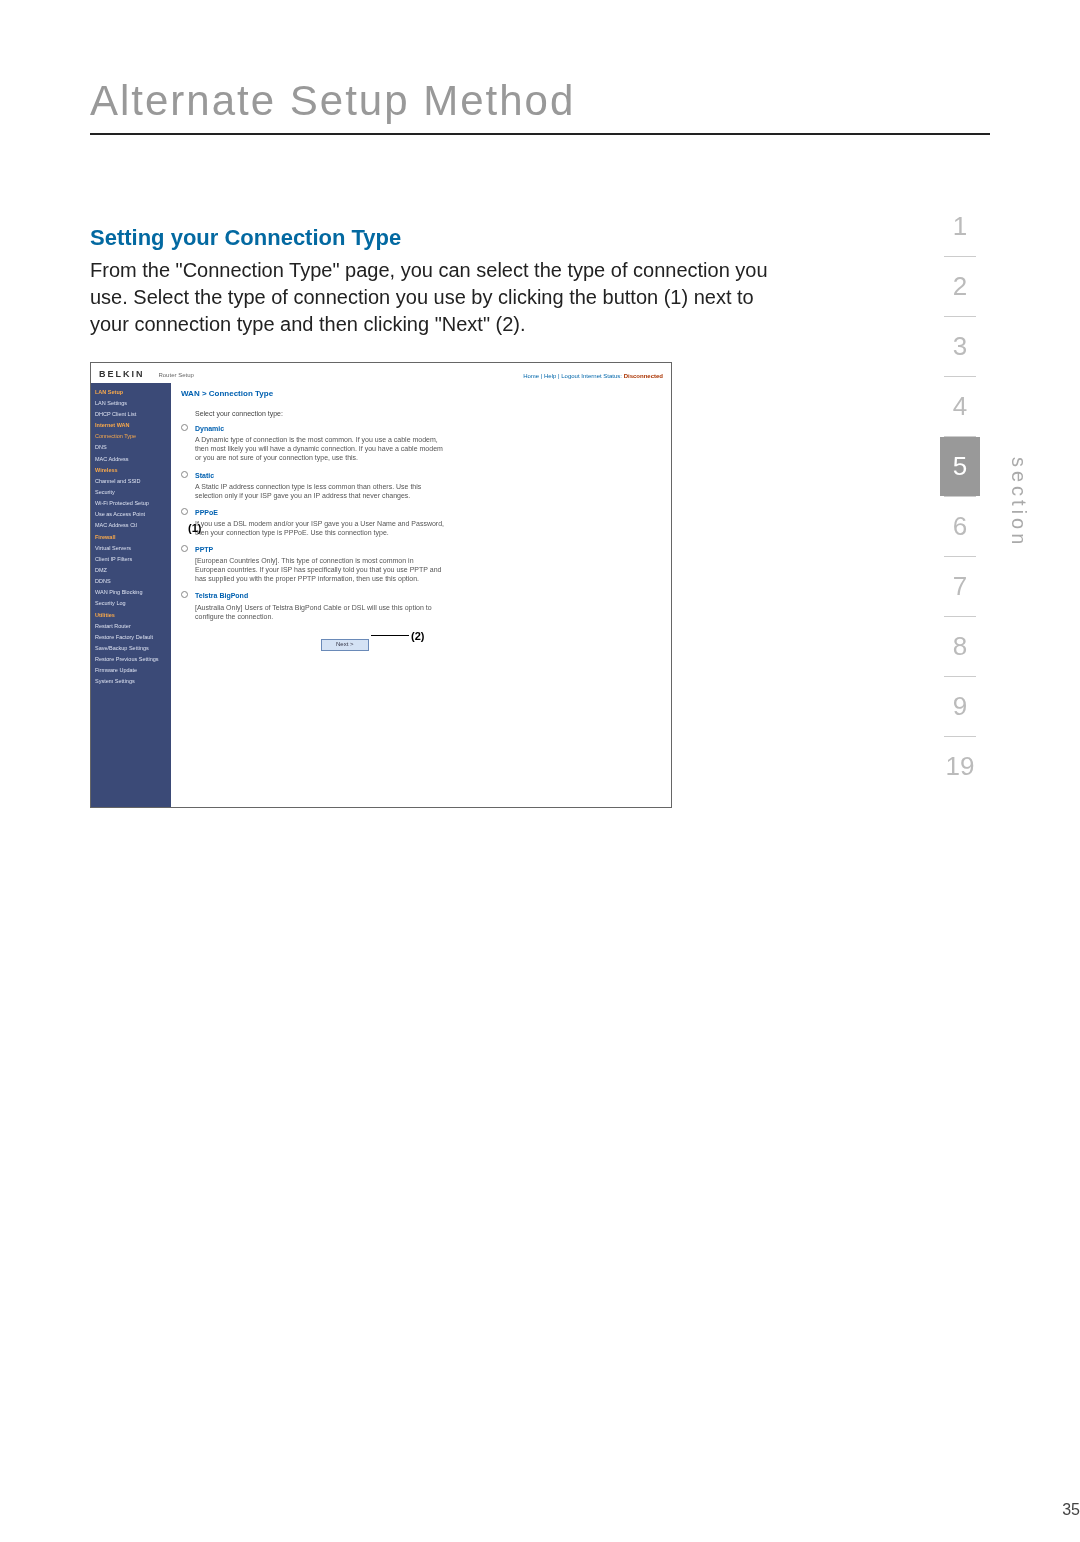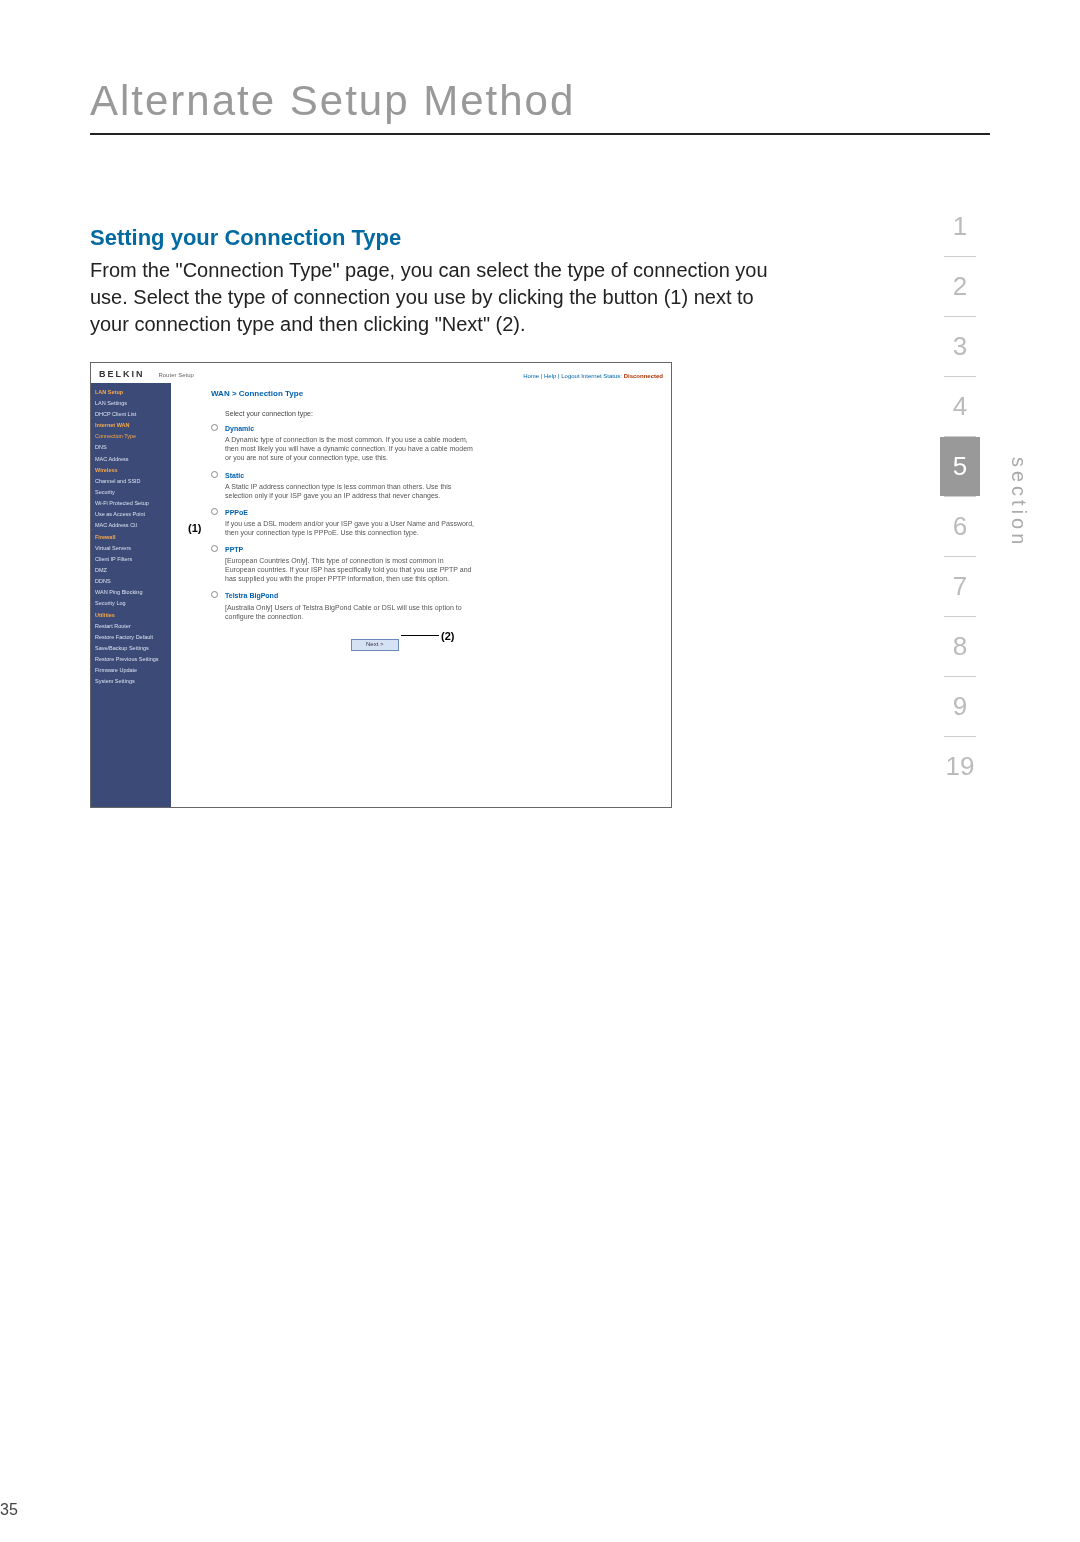--- a/index.html
+++ b/index.html
@@ -76,21 +76,20 @@
   .ss-header-right {
     font-size: 6px;
     color: #0066aa;
   }
   .ss-status {
     color: #aa3300;
     font-weight: bold;
   }
   .ss-body {
     display: flex;
-    gap: 30px;
   }
   .ss-sidebar {
     width: 80px;
     background: #3b4a77;
     color: #fff;
     font-size: 5.5px;
     padding: 4px 4px 120px 4px;
     box-sizing: border-box;
   }
   .ss-sidebar div {
@@ -187,21 +186,21 @@
   .section-nav .sep {
     height: 1px;
     background: #ccc;
     margin: 0 4px;
   }
   .page-num {
     position: absolute;
     bottom: 40px;
     left: 0;
     width: 100%;
-    text-align: left;
+    text-align: right;
     font-size: 16px;
     color: #444;
   }
 </style>
 </head>
 <body>
 
 <div class="page">
   <div class="title">Alternate Setup Method</div>
   <hr class="title-rule">

